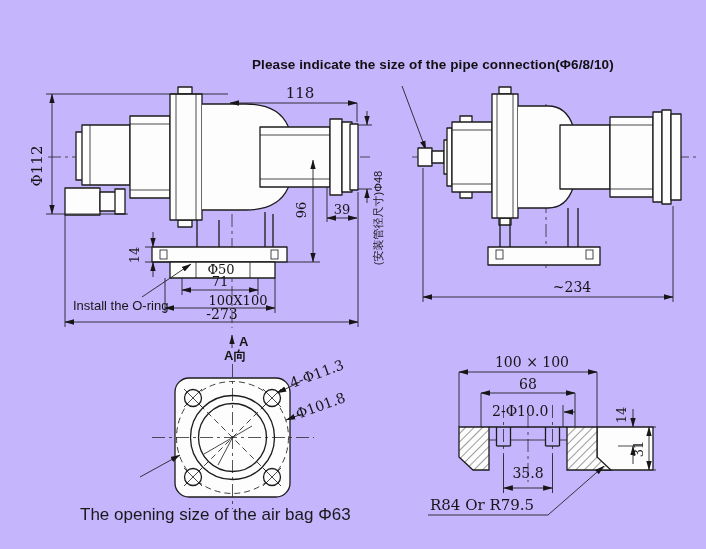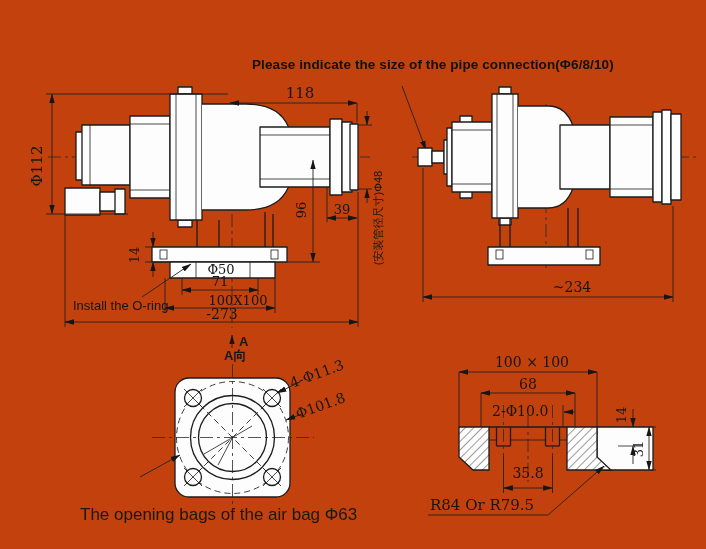--- a/index.html
+++ b/index.html
@@ -1,17 +1,17 @@
 <!DOCTYPE html>
 <html><head>
 <meta charset="utf-8">
 <style>
   html,body{margin:0;padding:0;background:#e9e9e9;}
   .canvas{
-    position:relative;width:706px;height:549px;background:#c2410c;
+    position:relative;width:706px;height:549px;background:#c4b5fd;
     font-family:"Liberation Sans",sans-serif;color:#161616;overflow:hidden;
   }
   .note{position:absolute;left:252px;top:57px;font-size:13.5px;font-weight:600;letter-spacing:.1px;color:#111;}
   .cap-side{position:absolute;left:398px;top:299px;font-size:12.5px;color:#1a1a1a;}
   .cap-airbag{position:absolute;left:80px;top:505px;font-size:17px;color:#191919;}
   svg{position:absolute;overflow:visible;}
   svg text{fill:#161616;}
   .obj{stroke:#1c1c1c;stroke-width:1.3;fill:none;stroke-linejoin:round;}
   .objf{stroke:#1c1c1c;stroke-width:1.3;fill:#fdfdfd;stroke-linejoin:round;}
   .thin{stroke:#1c1c1c;stroke-width:.8;fill:none;}
@@ -232,21 +232,21 @@
       </g>
     </g>
     <g>
       <line class="diml" x1="160" y1="50" x2="137" y2="61" marker-end="url(#aA)"></line>
       <text class="dimM" transform="translate(152,56) rotate(-20)">4-Φ11.3</text>
       <line class="diml" x1="162" y1="82" x2="146" y2="88" marker-end="url(#aA)"></line>
       <text class="dimM" transform="translate(158,87) rotate(-20)">Φ101.8</text>
       <line class="diml" x1="0" y1="145" x2="40" y2="123" marker-end="url(#aA)"></line>
     </g>
   </svg>
-  <div class="cap-airbag">The opening bags of the air bag Φ63</div>
+  <div class="cap-airbag">The opening size of the air bag Φ63</div>
 
   <svg style="left:420px;top:345px" width="286" height="178" viewBox="0 0 286 178">
     <defs>
       <marker id="aX" viewBox="0 0 10 10" refX="9.5" refY="5" markerWidth="11" markerHeight="11" orient="auto-start-reverse">
         <path d="M0,2.2 L10,5 L0,7.8 z" fill="#161616"></path>
       </marker>
       <pattern id="hx" width="6" height="6" patternUnits="userSpaceOnUse" patternTransform="rotate(45)">
         <rect width="6" height="6" fill="#fdfdfd"></rect>
         <line x1="0" y1="0" x2="0" y2="6" stroke="#3a3a3a" stroke-width="1"></line>
       </pattern>

